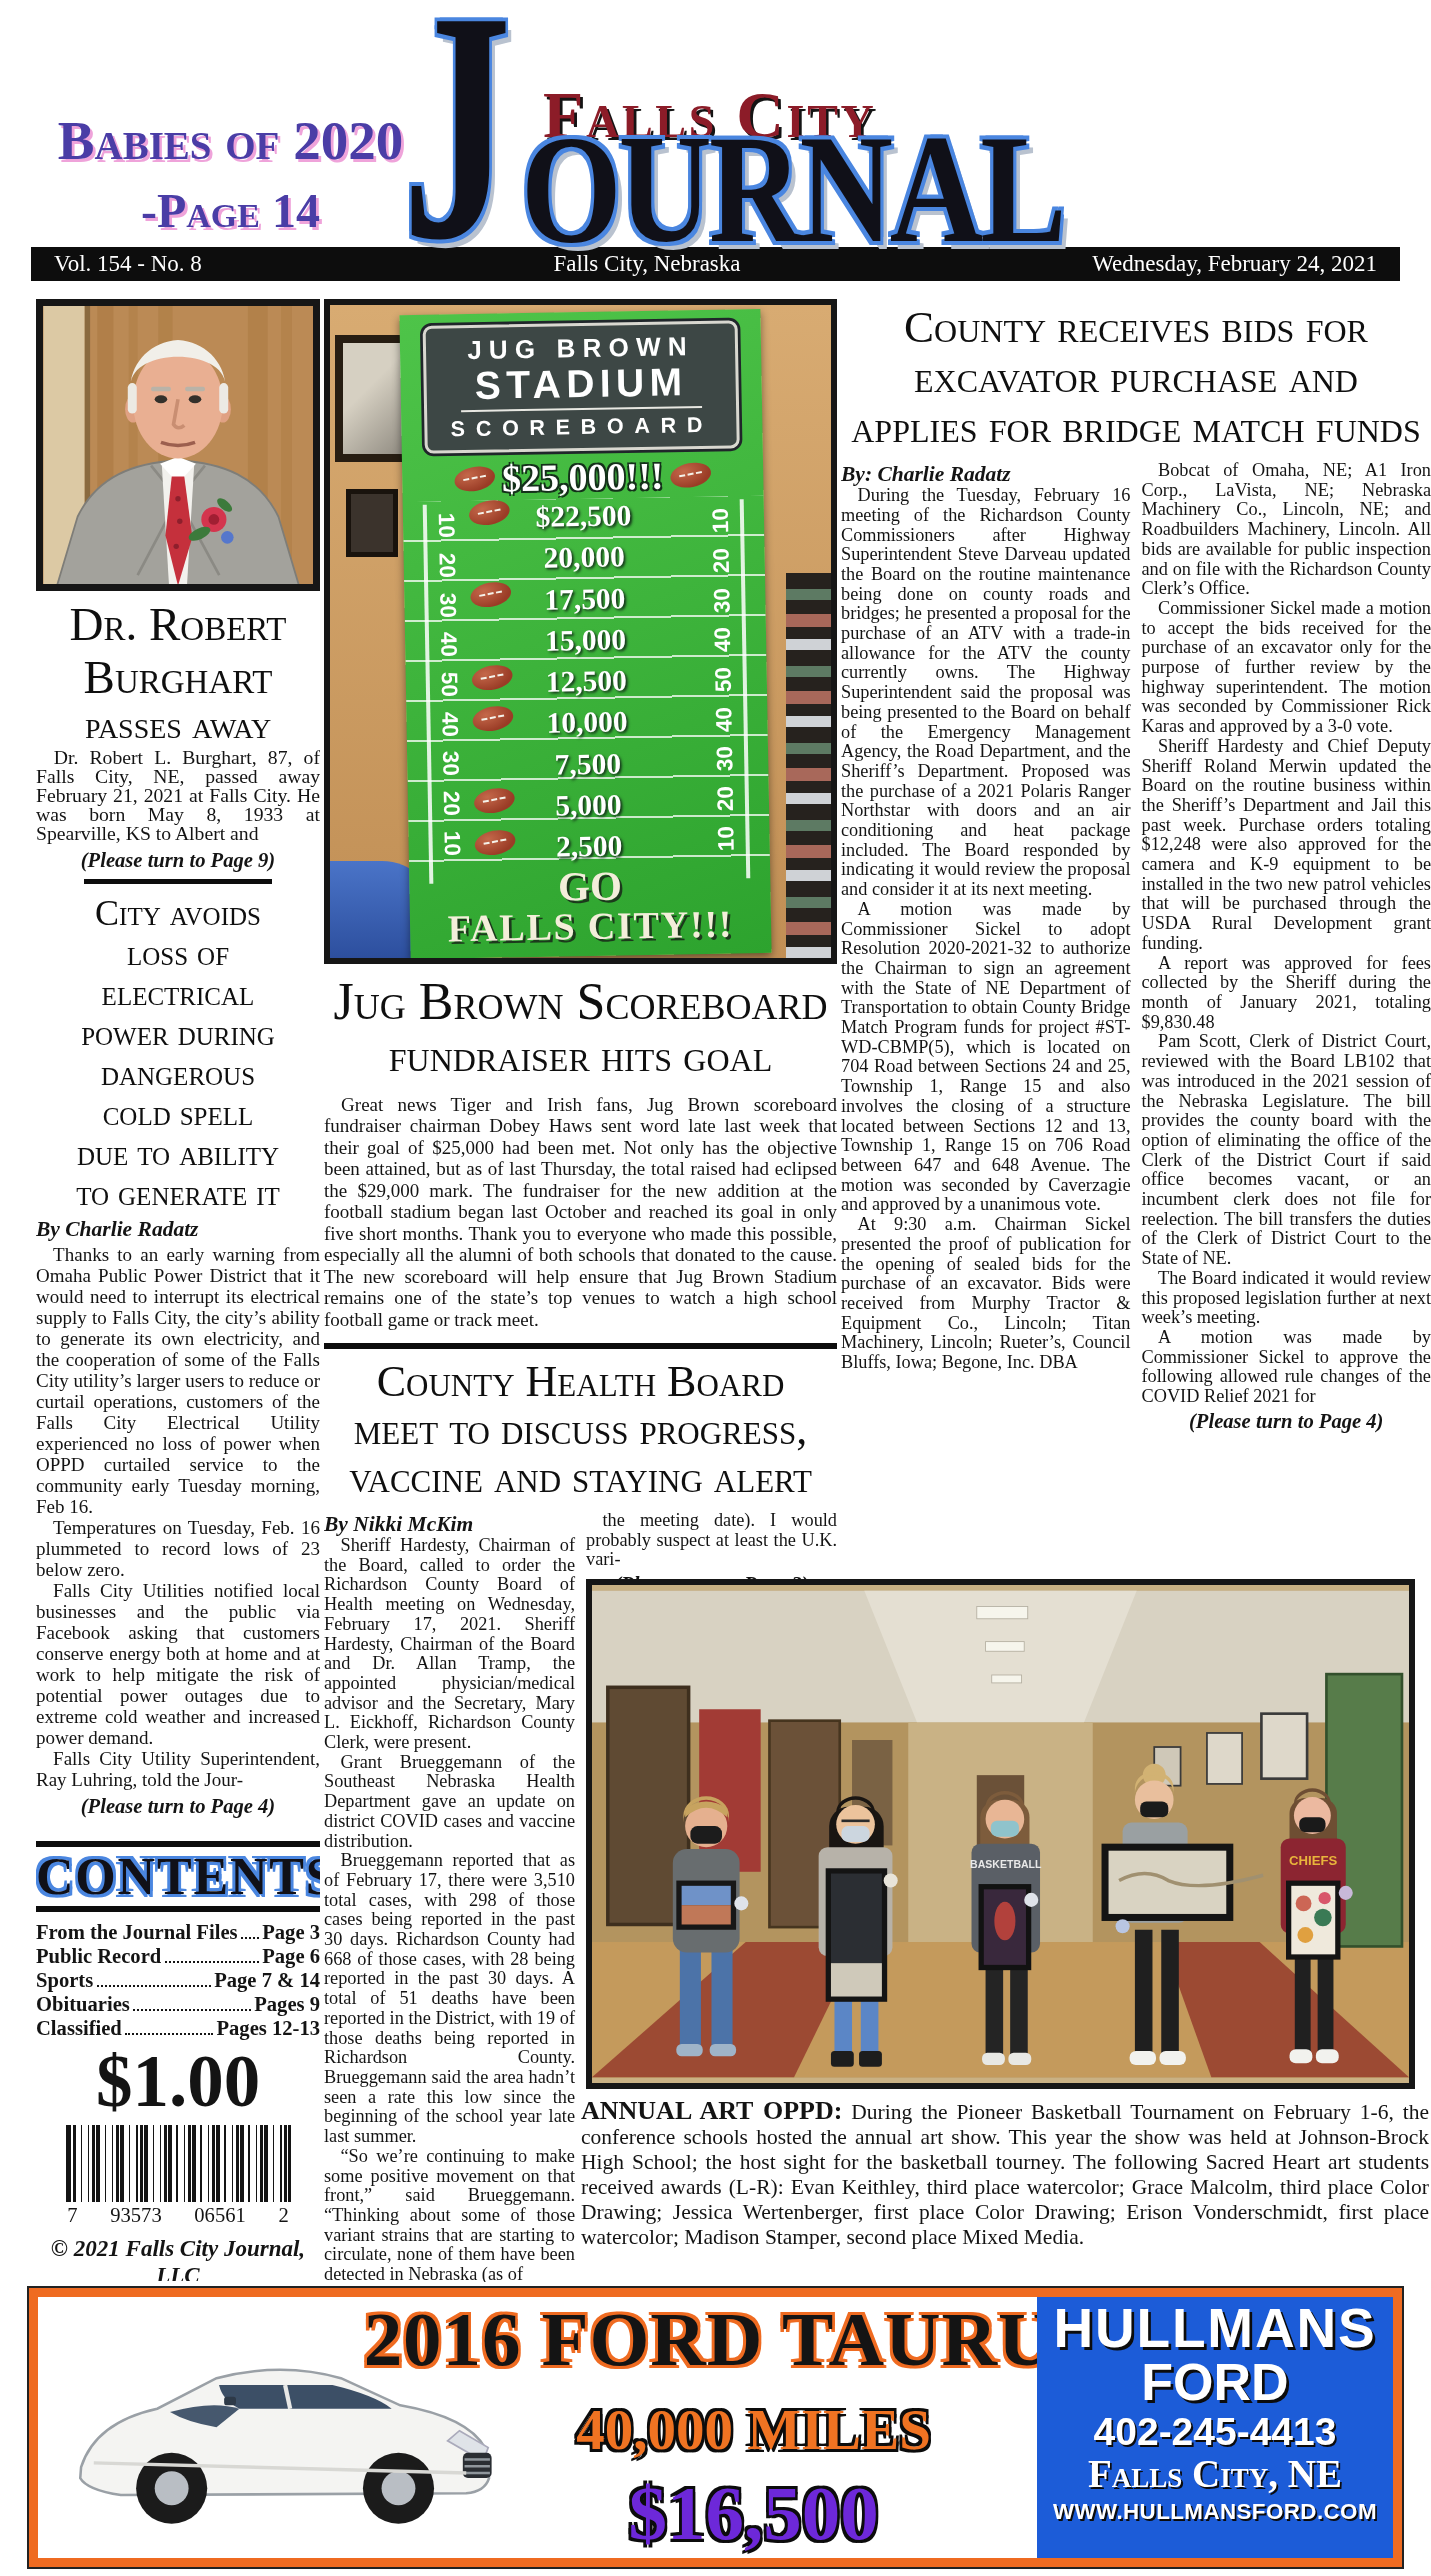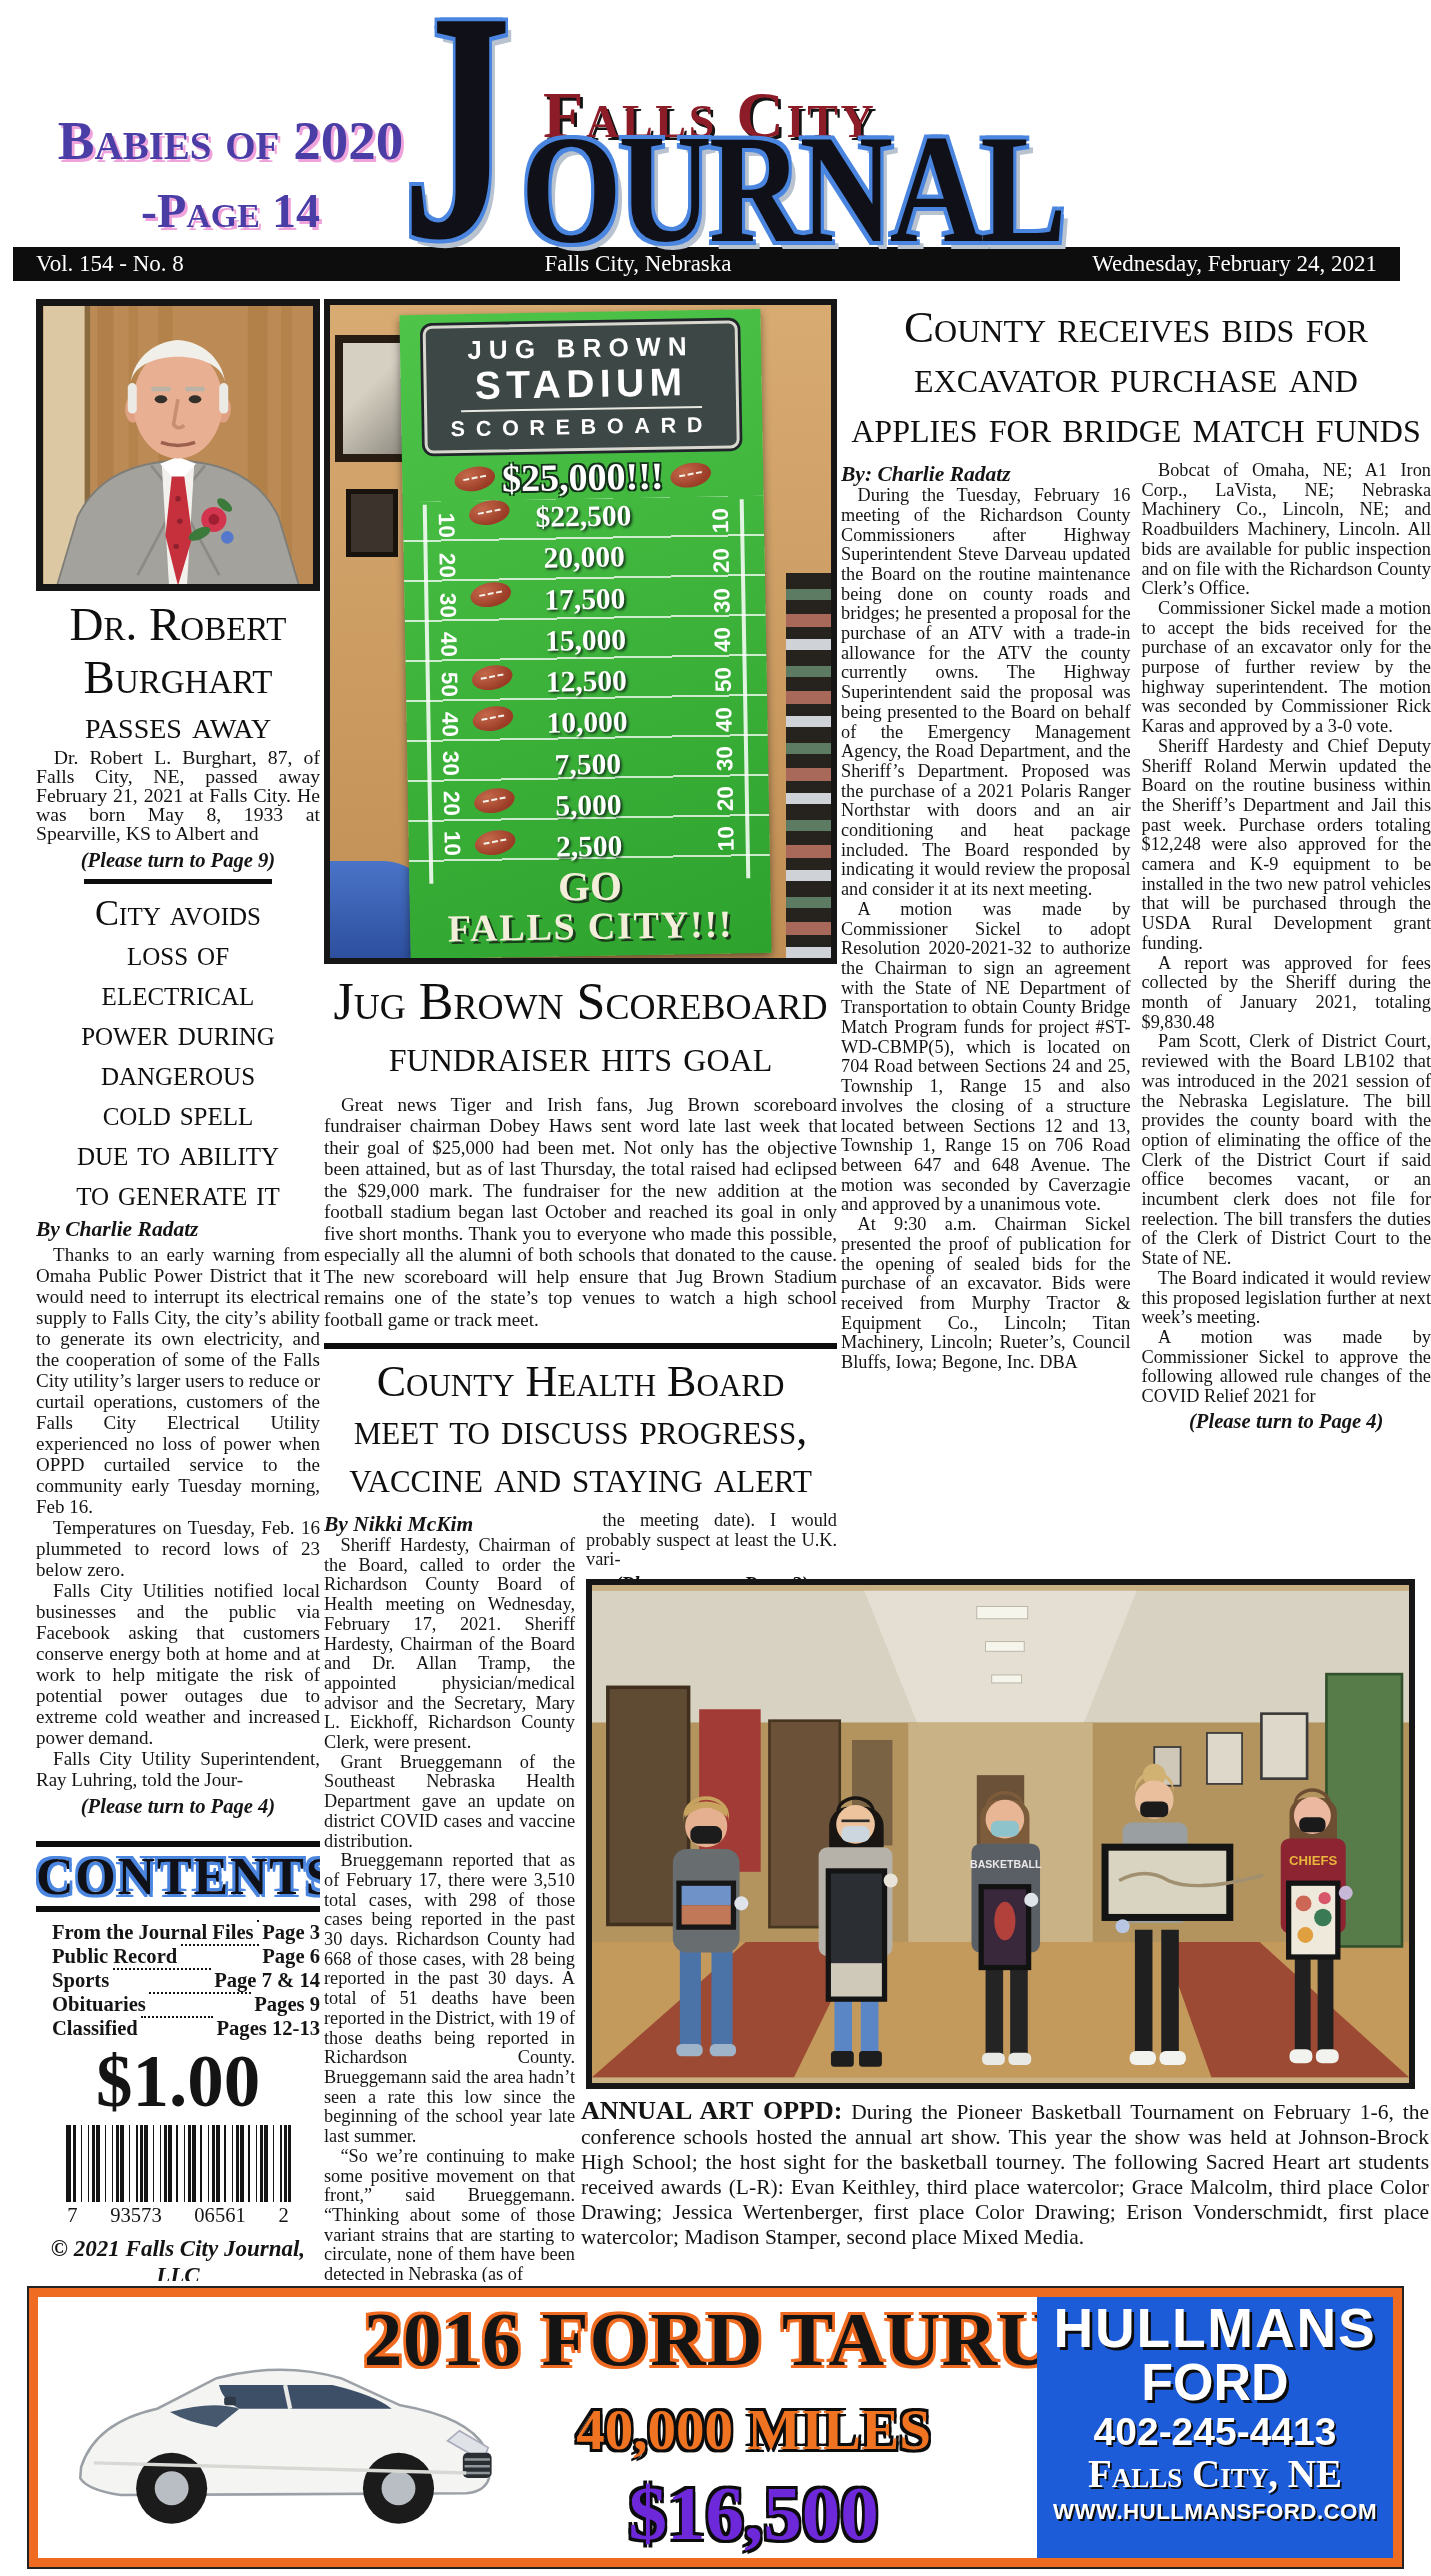--- a/index.html
+++ b/index.html
@@ -14,21 +14,21 @@
   .promo-l1 { font-size:55px; line-height:1.02; }
   .promo-l2 { font-size:48px; margin-top:14.3px; }
   .nameplate { position:absolute; left:407px; top:14.3px; width:716px; height:295px; z-index:3; }
   .blue-out { text-shadow:-3.6px -3.6px 0 #4a86e0, 3.6px -3.6px 0 #4a86e0, -3.6px 3.6px 0 #4a86e0, 3.6px 3.6px 0 #4a86e0, 8px 8px 0 #b9c2cf; }
   .np-j { position:absolute; left:-5.4px; top:-52px; font-size:304px; font-weight:bold; line-height:1;
           color:#101018; transform:scale(.72,1.08); transform-origin:top left; }
   .np-top { position:absolute; left:136px; top:63px; font-size:66px; font-weight:bold; letter-spacing:2.7px;
             color:#8c1c28; text-shadow:2.7px 2.7px 0 #141414; }
   .np-rest { position:absolute; left:114px; top:98px; font-size:154px; font-weight:bold; line-height:1;
              letter-spacing:-3.6px; color:#101018; transform:scaleX(.84); transform-origin:left; }
-  .infobar { position:absolute; left:13px; right:31px; top:247px; height:34px; background:#0d0d0d; color:#fff;
+  .infobar { position:absolute; left:31px; right:31px; top:247px; height:34px; background:#0d0d0d; color:#fff;
              display:flex; align-items:center; justify-content:space-between; padding:0 23px; font-size:23px; z-index:2; }
 
   
   .headline { text-align:center; line-height:1.12; color:#0f0f0f; }
   .byline { font-style:italic; font-weight:bold; font-size:21.5px; margin:3.6px 0 1.8px; }
   .news { text-align:justify; }
   .news p { text-indent:.9em; }
   .t21 { font-size:19px; line-height:21px; }
   .t22 { font-size:19px; line-height:21.5px; }
   .t205 { font-size:18.3px; line-height:19.7px; }
@@ -55,21 +55,21 @@
   .h-power div { font-size:36px; line-height:40px; }
 
   
   .contents-box { margin-top:23px; }
   .contents-top { height:6.3px; background:#0d0d0d; }
   .contents-title { text-align:center; font-size:52px; font-weight:bold; letter-spacing:1.8px; color:#101018;
                     line-height:1.0; margin-top:3.6px;
                     text-shadow:-2.7px -2.7px 0 #4a86e0, 2.7px -2.7px 0 #4a86e0, -2.7px 2.7px 0 #4a86e0, 2.7px 2.7px 0 #4a86e0; }
   .contents-underline { height:6.3px; background:#0d0d0d; margin-top:2.7px; }
   .citems { margin-top:8px; font-weight:bold; font-size:20.6px; }
-  .citem { display:flex; align-items:flex-start; line-height:24px;margin-left:16px; }
+  .citem { display:flex; align-items:flex-end; line-height:24px; }
   .citem .dots { flex:1; border-bottom:2.7px dotted #141414; margin:0 3.6px 4.5px; }
   .price { text-align:center; font-size:73px; font-weight:bold; line-height:.95; margin-top:7.2px; }
   .barcode-wrap { width:225px; margin:9px auto 0; }
   .barcode { height:77px; border-left:2.7px solid #141414; border-right:2.7px solid #141414;
              background:repeating-linear-gradient(90deg,#141414 0 2.7px,#fff 2.7px 4.5px,#141414 4.5px 8px,#fff 8px 12.5px,#141414 12.5px 14.3px,#fff 14.3px 19.7px,#141414 19.7px 21.5px,#fff 21.5px 24px); }
   .barcode-digits { display:flex; justify-content:space-between; font-size:20.6px; margin-top:1.8px; padding:0 1.8px; }
   .copyright { text-align:center; font-weight:bold; font-style:italic; font-size:23px; line-height:1.15; margin-top:9px; }
 
   
   .photo-scoreboard { position:relative; width:513px; height:665px; border:6.3px solid #161616;

